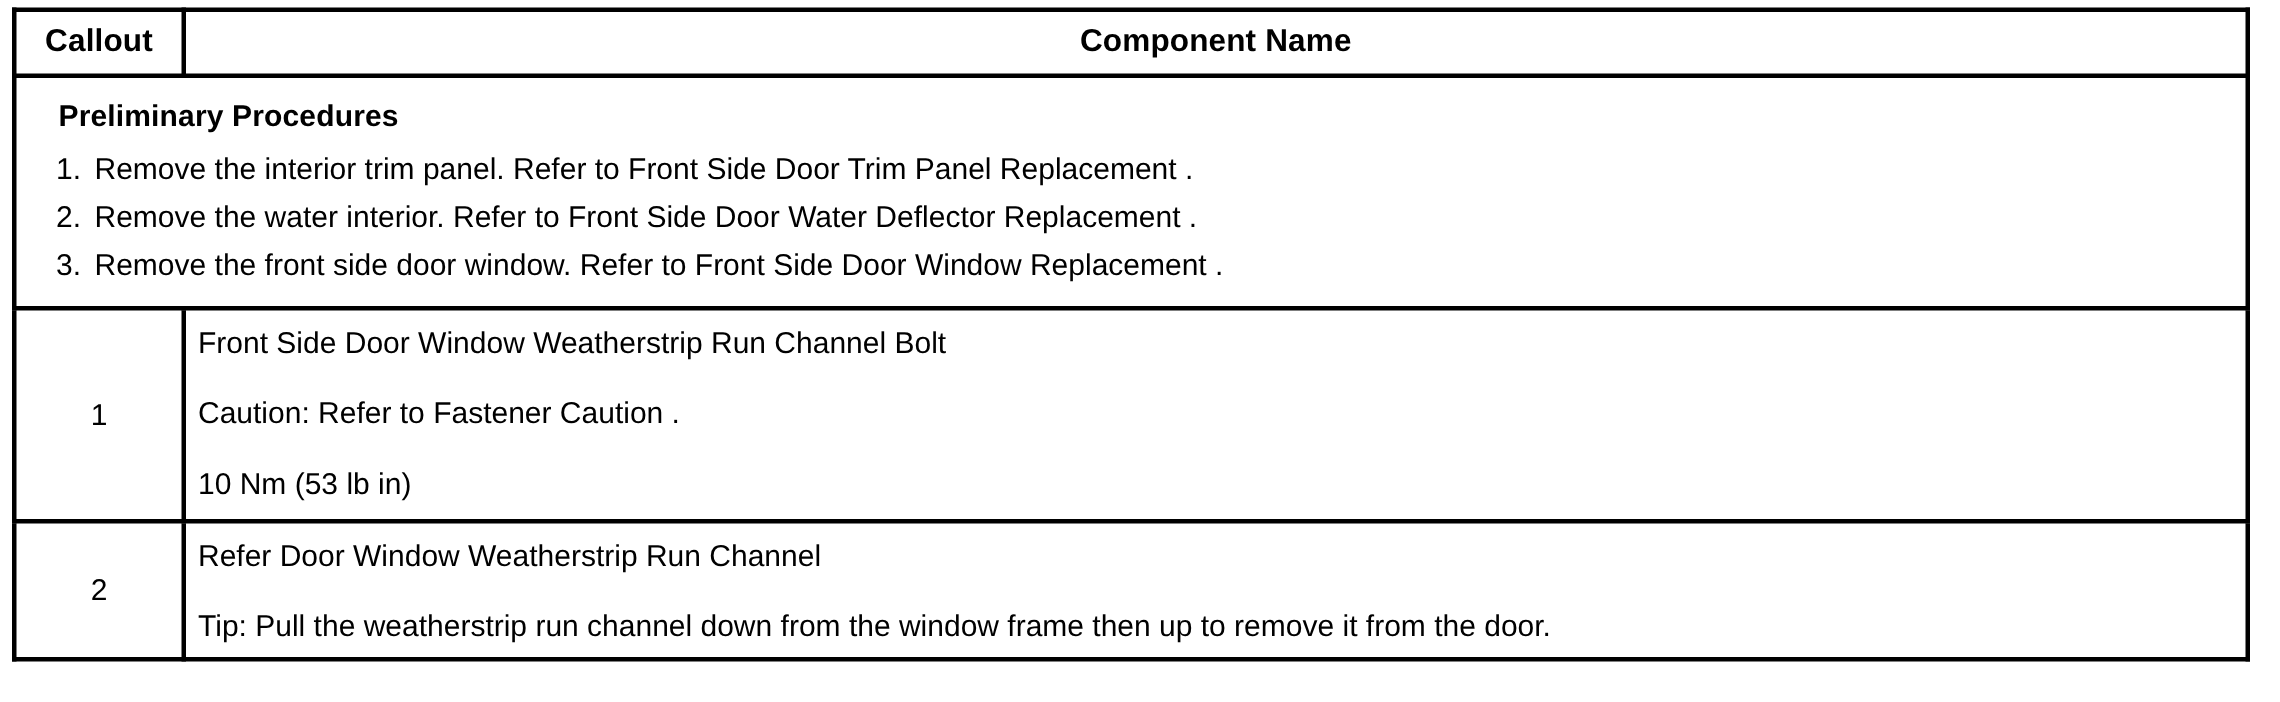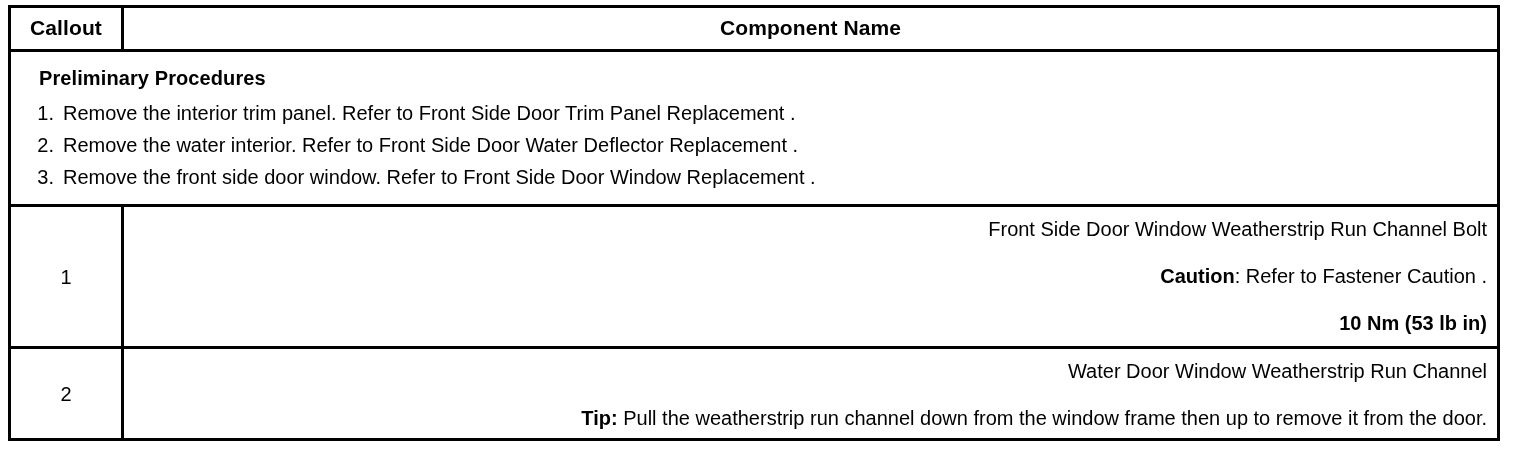--- a/index.html
+++ b/index.html
@@ -104,25 +104,24 @@
   td.callout-body {
     vertical-align: top;
     padding: 9px 10px 10px 8px;
   }
 
   .body-line {
     font-size: 20px;
     line-height: 1.3;
     white-space: nowrap;
     margin: 0 0 0 0;
-    text-align: right;
   }
   .body-line + .body-line { margin-top: 21px; }
 
-  .b { font-weight: bold; }
+  .b { font-weight: normal; }
 
   .row-two td.callout-body { padding: 9px 10px 7px 8px; }
   .row-two .body-line + .body-line { }
 </style>
 </head>
 <body>
 
 <div class="sheet">
 
   <table class="parts-table">
@@ -164,21 +163,21 @@
           <div class="body-line">
             <span class="b">Caution</span><span>: Refer to Fastener Caution .</span>
           </div>
           <div class="body-line b">10 Nm (53 lb in)</div>
         </td>
       </tr>
 
       <tr class="row-two">
         <td class="callout-num">2</td>
         <td class="callout-body">
-          <div class="body-line">Water Door Window Weatherstrip Run Channel</div>
+          <div class="body-line">Refer Door Window Weatherstrip Run Channel</div>
           <div class="body-line">
             <span class="b">Tip:</span><span> Pull the weatherstrip run channel down from the window frame then up to remove it from the door.</span>
           </div>
         </td>
       </tr>
 
     </tbody>
   </table>
 
 </div>

